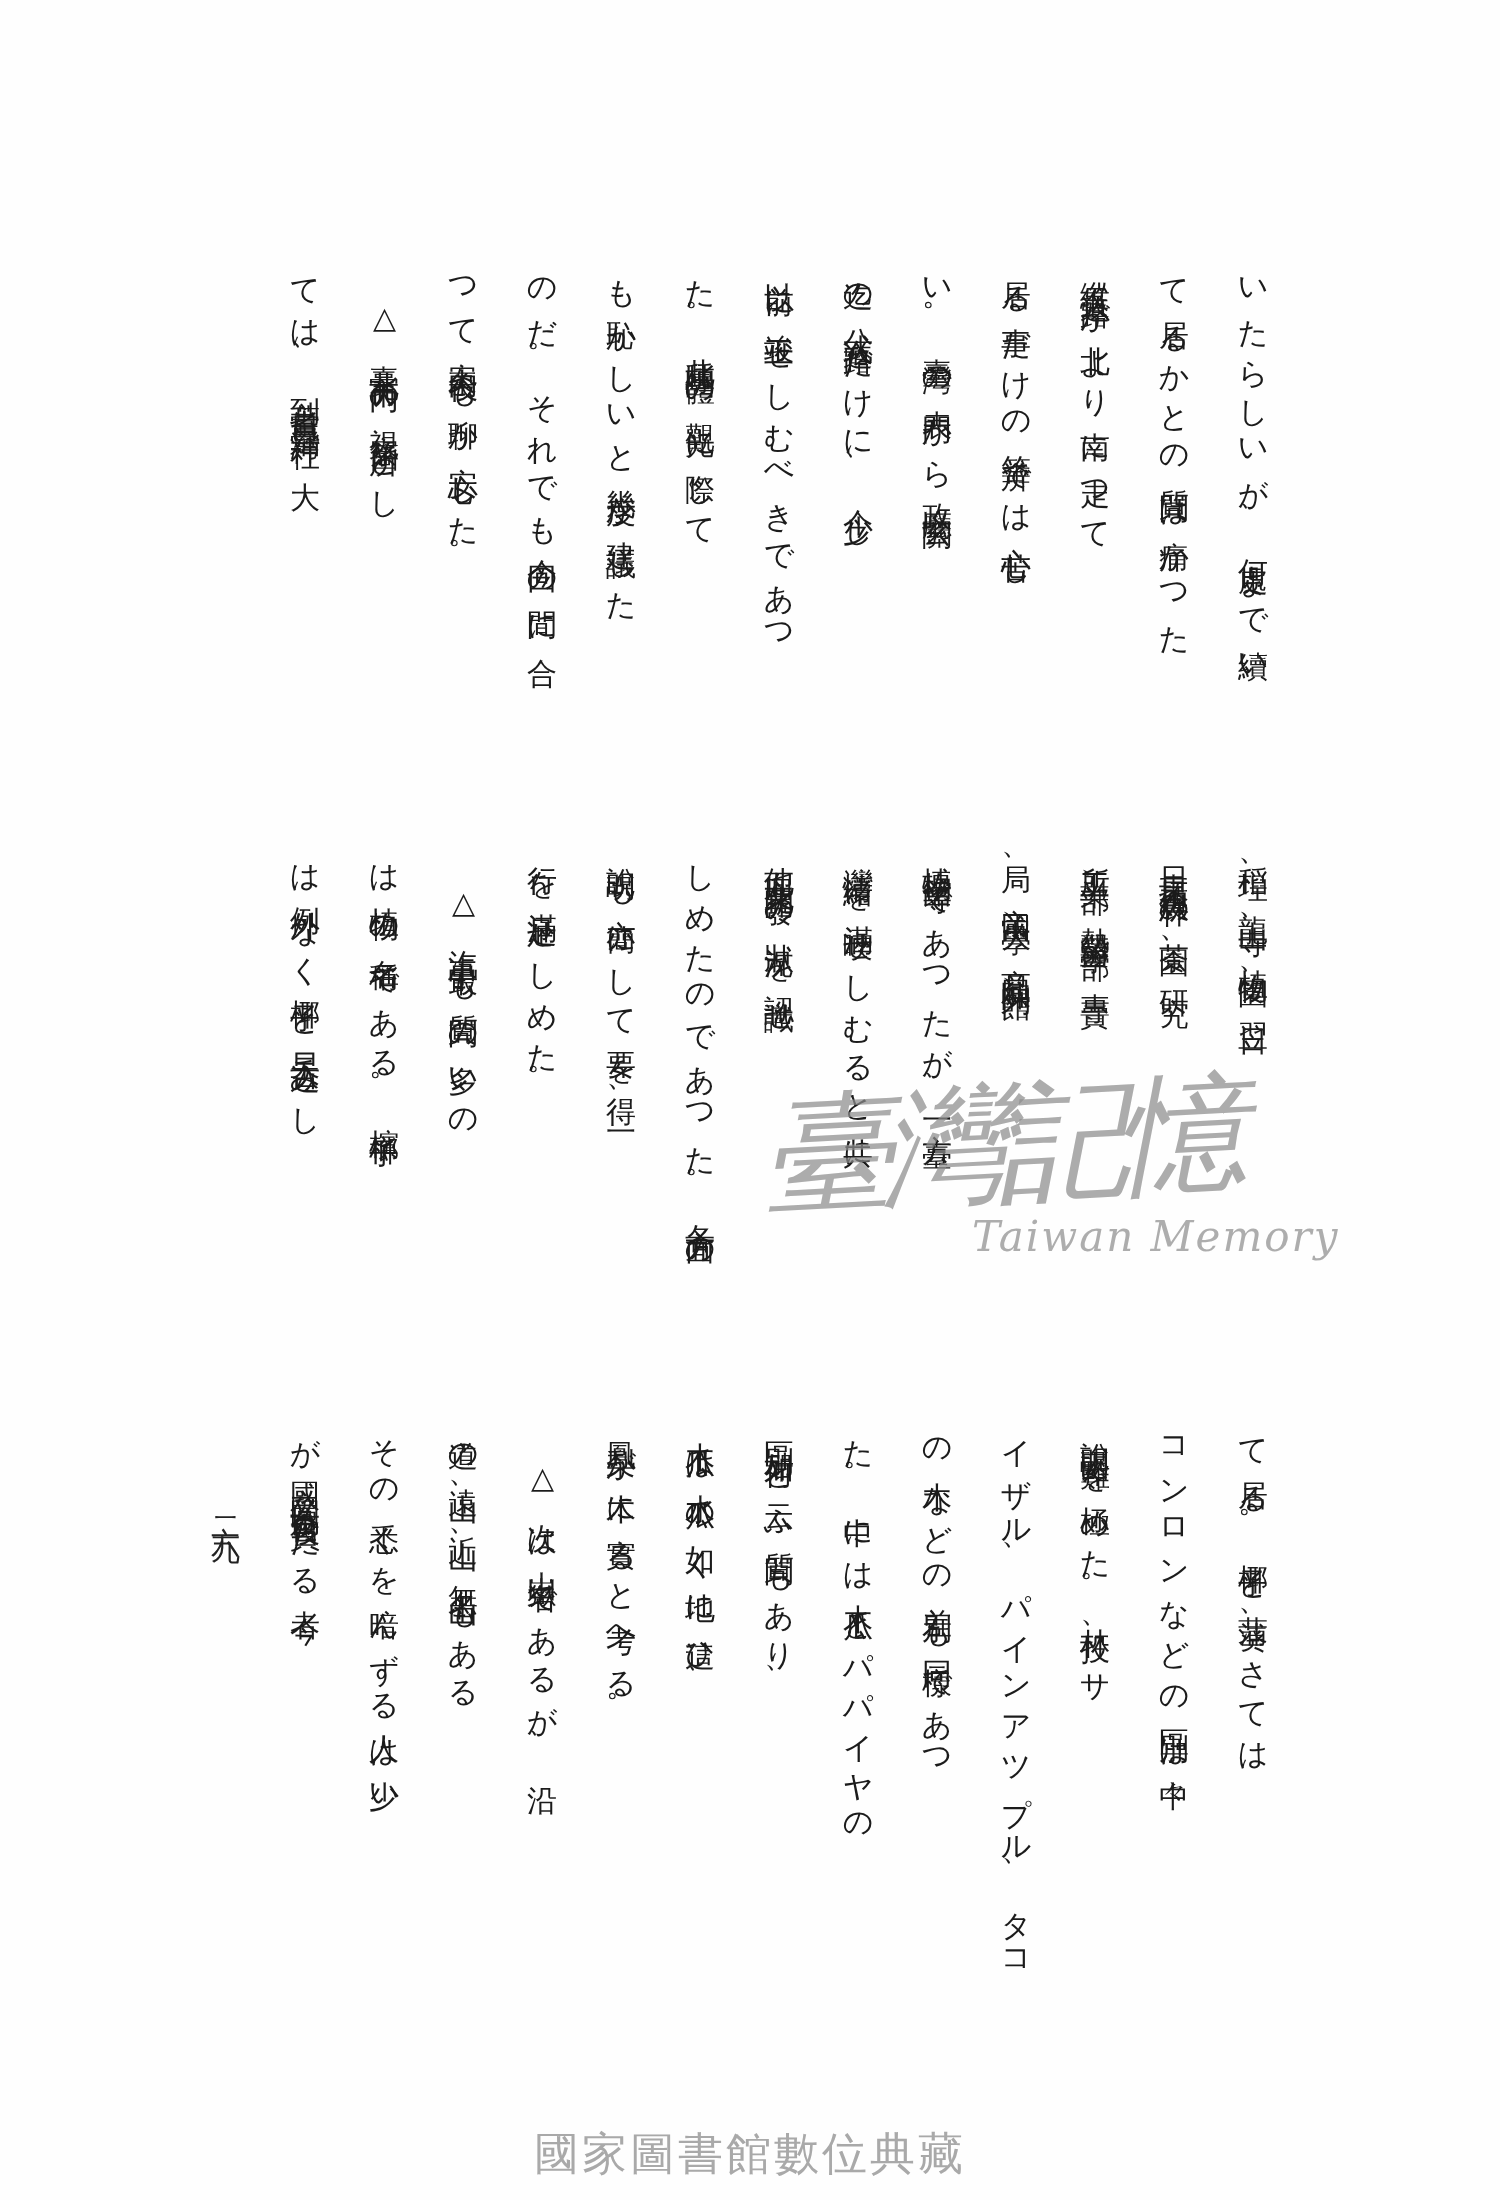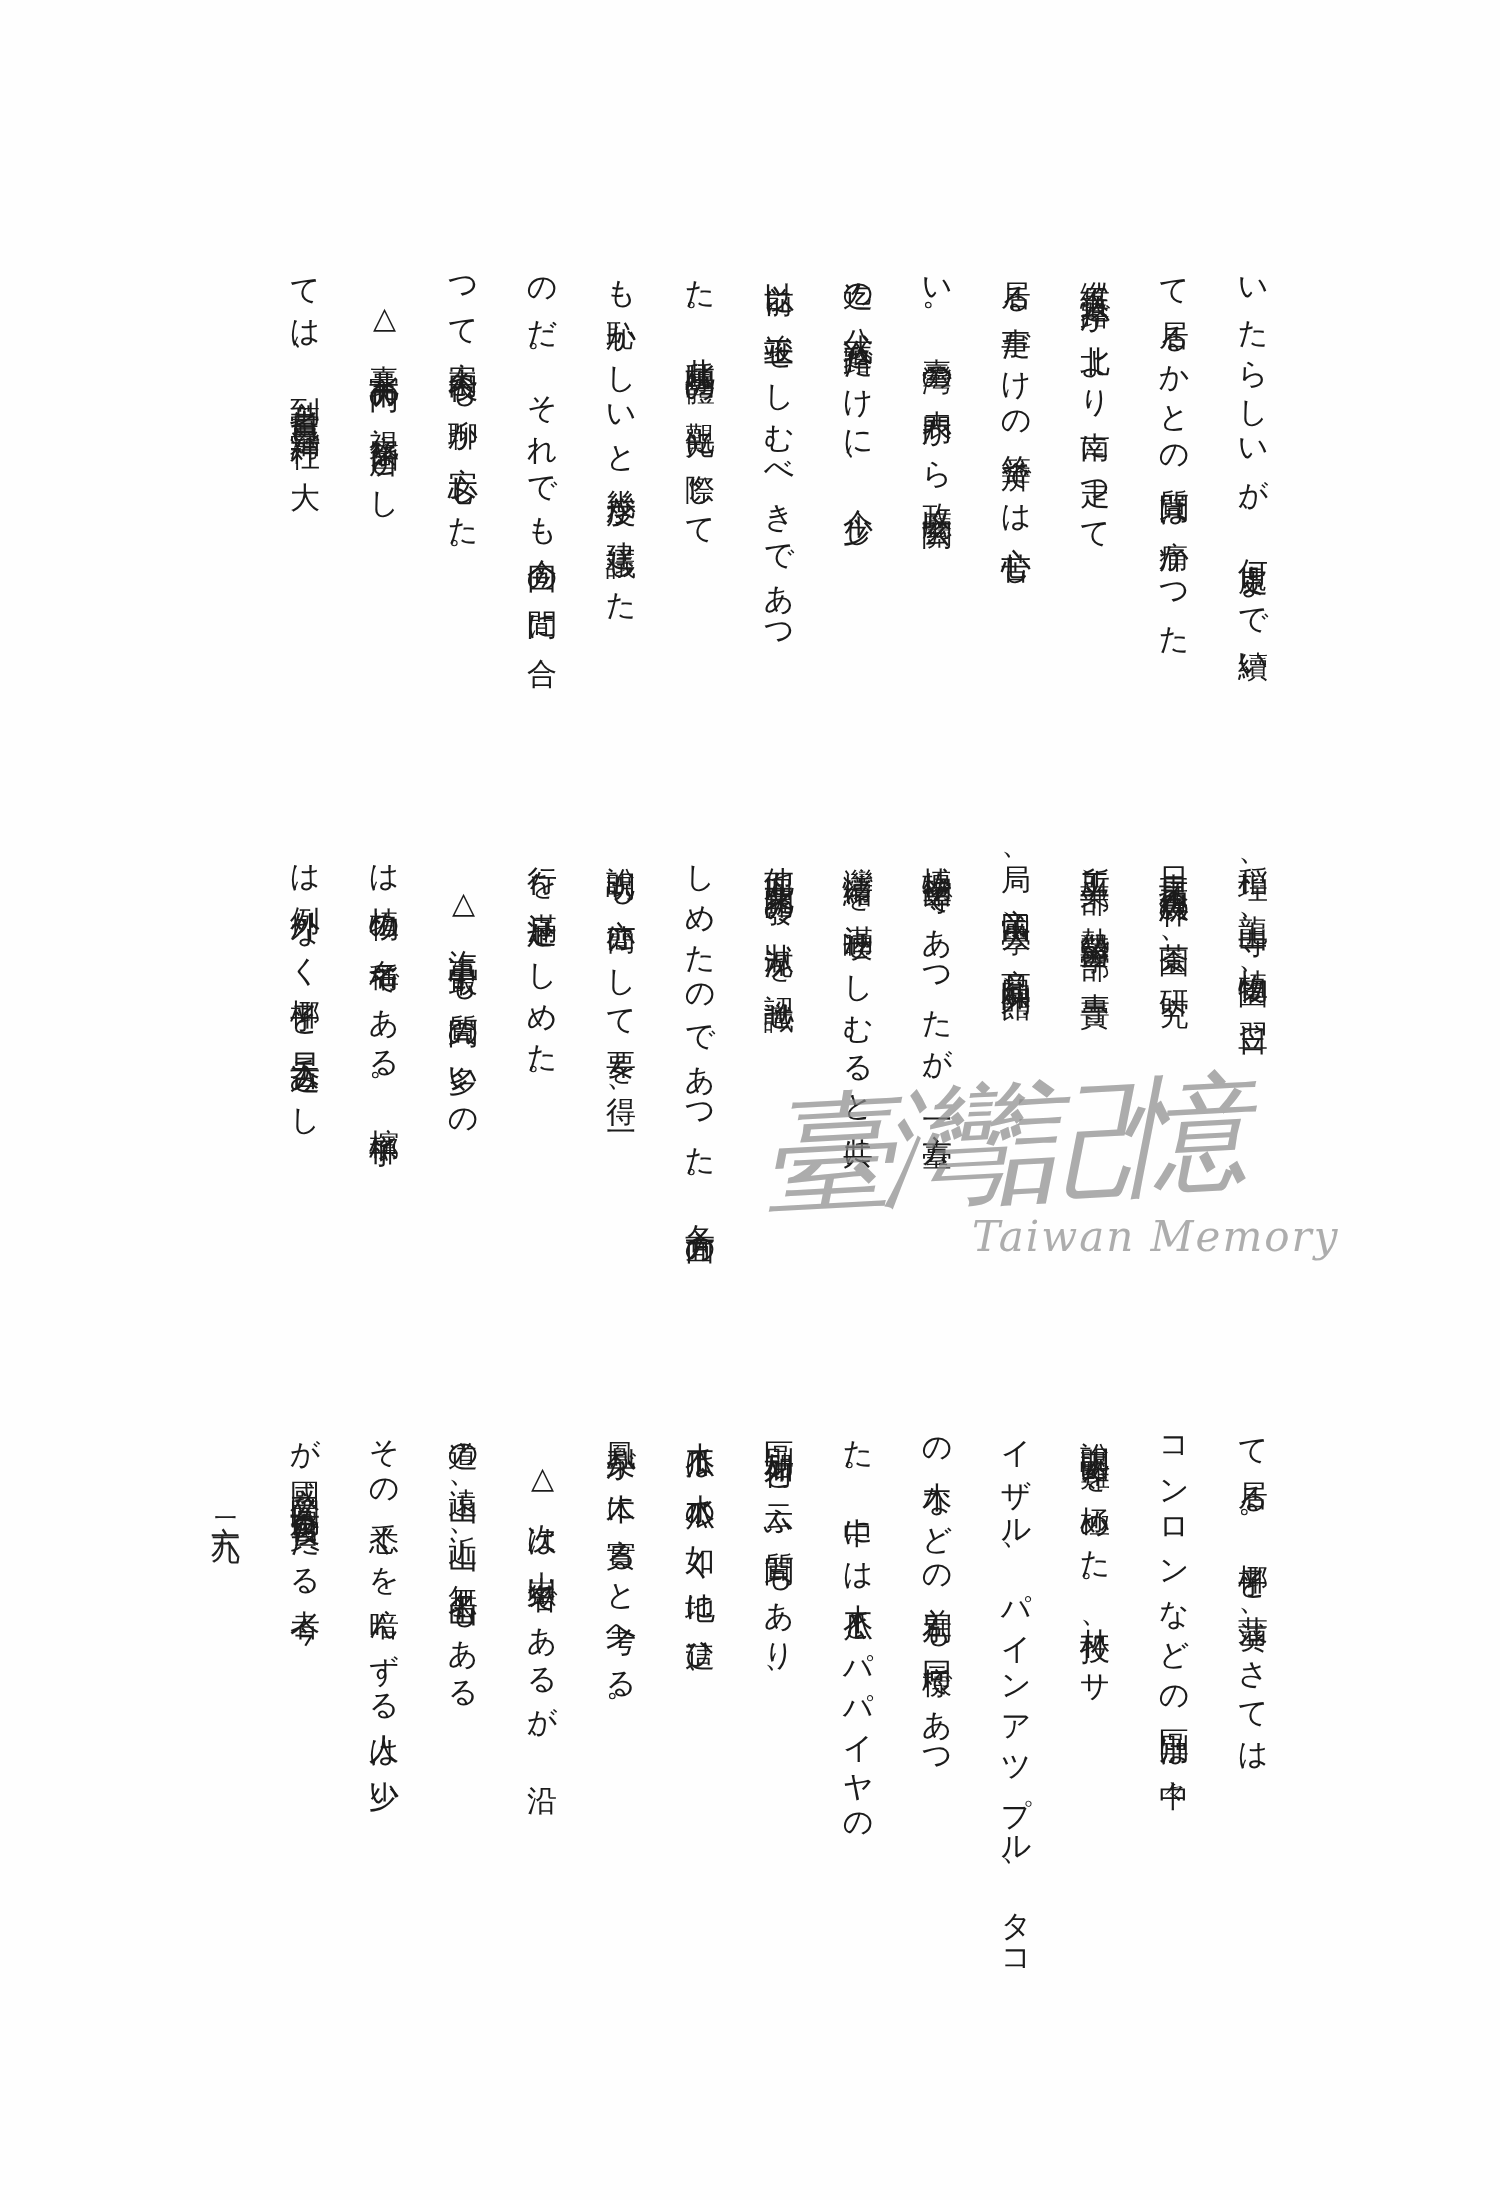--- a/index.html
+++ b/index.html
@@ -125,14 +125,15 @@
       <div class="col">その悉くを暗んずる人は少い</div>
       <div class="col">が國立公園協會役員たる者今</div>
     </div>
 
   <div class="page-number">二六九</div>
 
   <div class="wm-cjk">臺灣記憶</div>
 
   <div class="wm-latin">Taiwan Memory</div>
 
+  <div class="footer">國家圖書館數位典藏</div>
 
 </div>
 
 </body></html>

